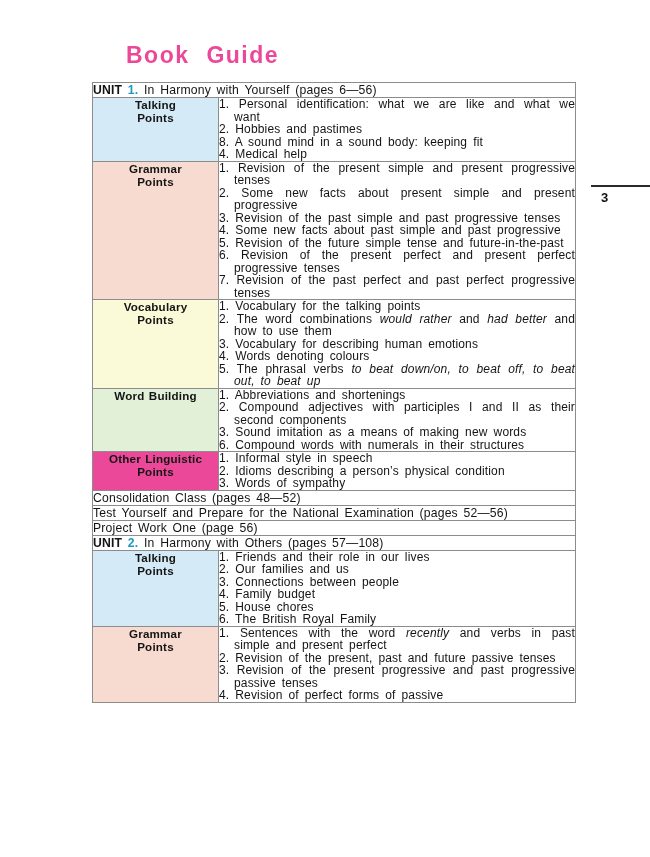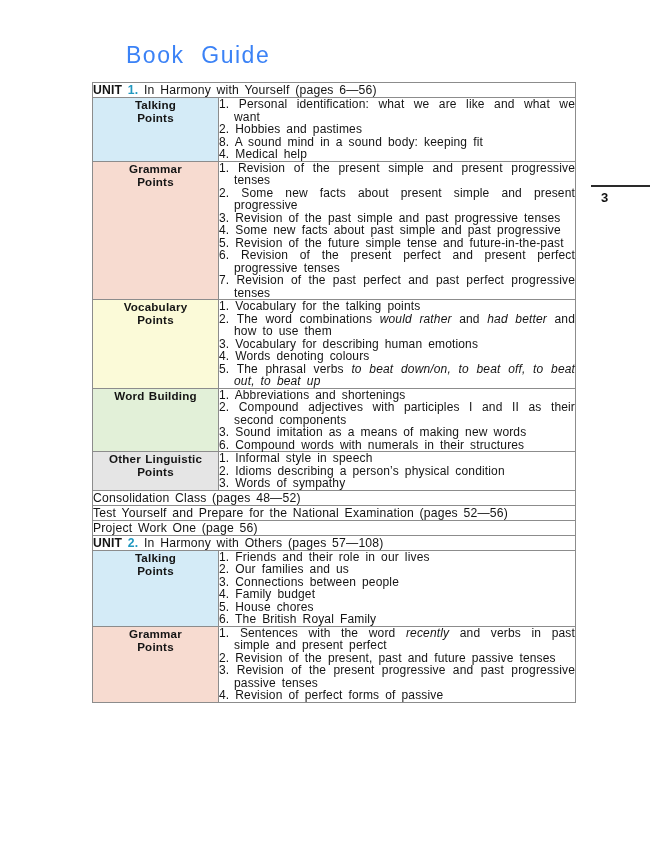--- a/index.html
+++ b/index.html
@@ -2,21 +2,21 @@
 <html><head>
 <meta charset="utf-8">
 <style>
   * { box-sizing: border-box; }
   html, body { margin: 0; padding: 0; background: #ffffff; }
   body { font-family: "Liberation Sans", sans-serif; color: #141414; }
   .sheet { position: relative; width: 650px; height: 857px; background: #ffffff; overflow: hidden; }
 
   .page-title {
     position: absolute; left: 126px; top: 42px; margin: 0;
-    font-size: 23px; font-weight: normal; letter-spacing: 1.5px; word-spacing: 9px; color: #3b82f6;
+    font-size: 23px; font-weight: bold; letter-spacing: 1.5px; word-spacing: 9px; color: #ec4899;
   }
 
   .pagenum-rule { position: absolute; left: 591px; top: 185px; width: 59px; height: 2px; background: #2a2a2a; }
   .pagenum { position: absolute; left: 601px; top: 190px; font-size: 13px; font-weight: bold; color: #111; }
 
   .guide-wrap { position: absolute; left: 92px; top: 82px; width: 484px; }
   table.guide { width: 100%; border-collapse: collapse; }
   table.guide td { border: 1px solid #8c8c8c; vertical-align: top; padding: 0; background: #fff; }
 
   .unit-header { font-size: 12.2px; padding: 3px 6px 4px 6px; word-spacing: 2px; letter-spacing: 0.2px; }
@@ -101,21 +101,21 @@
         <td class="cat" style="background: rgb(226, 240, 216);"><span>Word Building</span></td>
         <td class="content">
           <div class="item">1. Abbreviations and shortenings</div>
           <div class="item">2. Compound adjectives with participles I and II as their second components</div>
           <div class="item">3. Sound imitation as a means of making new words</div>
           <div class="item">6. Compound words with numerals in their structures</div>
         </td>
       </tr>
 
       <tr>
-        <td class="cat" style="background: #e5e5e5; margin-left: 12px;"><span>Other Linguistic
+        <td class="cat" style="background: #ec4899; margin-left: 12px;"><span>Other Linguistic
 Points</span></td>
         <td class="content">
           <div class="item">1. Informal style in speech</div>
           <div class="item">2. Idioms describing a person’s physical condition</div>
           <div class="item">3. Words of sympathy</div>
         </td>
       </tr>
 
       <tr>
         <td colspan="2" class="full-row">Consolidation Class (pages 48—52)</td>

